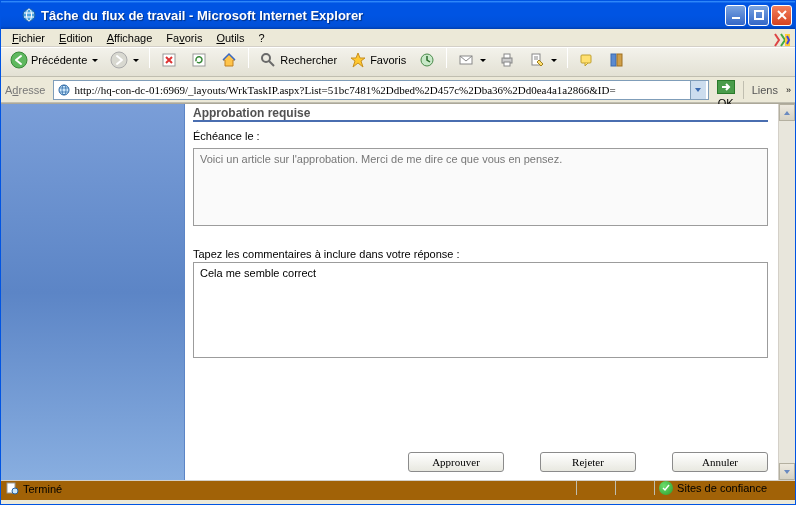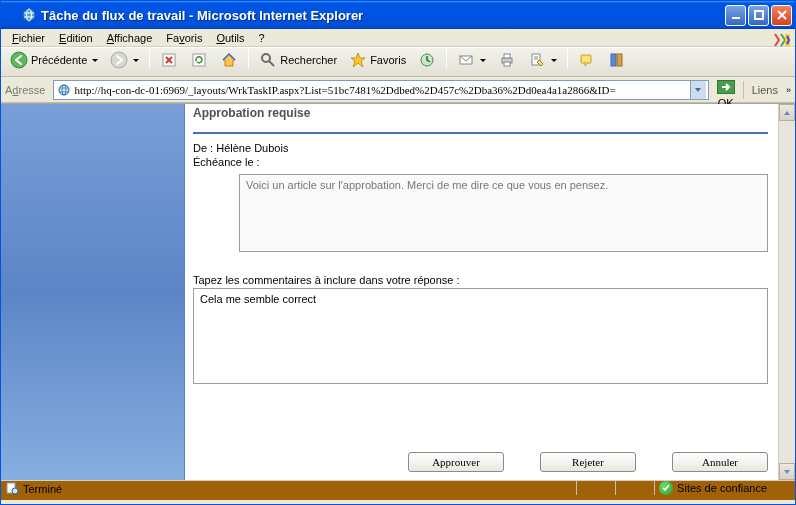--- a/index.html
+++ b/index.html
@@ -158,34 +158,33 @@
     height: 17px;
     background: linear-gradient(to bottom, #ede9de, #d6d2c4);
     border: 1px solid #b4b0a0;
     display: flex; align-items: center; justify-content: center;
   }
   .scrolltrack { flex: 1; }
   .section-title {
     font-weight: bold;
     font-size: 12px;
     color: #525252;
-    padding-bottom: 12px;
+    padding-bottom: 0;
     border-bottom: 2px solid #4a6eb0;
     margin-bottom: 8px;
   }
   .meta-line { font-size: 11px; margin-bottom: 2px; color:#000; }
   .msgbox {
     border: 1px solid #9c9c9c;
     background: #fafafa;
     padding: 4px 6px;
     color: #777;
     height: 78px;
     margin-top: 6px;
     font-size: 11px;
-    margin-left: 46px;
   }
   .comment-label { margin-top: 22px; font-size: 11px; }
   .commentbox {
     border: 1px solid #9c9c9c;
     background: #fff;
     padding: 4px 6px;
     height: 96px;
     margin-top: 2px;
     font-size: 11px;
   }
@@ -425,24 +424,20 @@
   <span class="divider" style="width:1px;height:18px;background:#c0beb0;"></span>
   <span class="links-lbl">Liens</span>
   <span class="chev">»</span>
 </div>
 
 <div class="content-wrap">
   <div class="leftbar"></div>
   <div class="main">
     <div class="section-title">Approbation requise</div>
     <div class="meta-line">
-      <span>De :</span>
-      <span>Hélène Dubois</span>
-    </div>
-    <div class="meta-line">
       <span>Échéance le :</span>
     </div>
     <div class="msgbox">Voici un article sur l'approbation. Merci de me dire ce que vous en pensez.</div>
     <div class="comment-label">Tapez les commentaires à inclure dans votre réponse :</div>
     <div class="commentbox">Cela me semble correct</div>
     <div class="btnrow">
       <button class="formbtn">Approuver</button>
       <button class="formbtn">Rejeter</button>
       <button class="formbtn">Annuler</button>
     </div>

